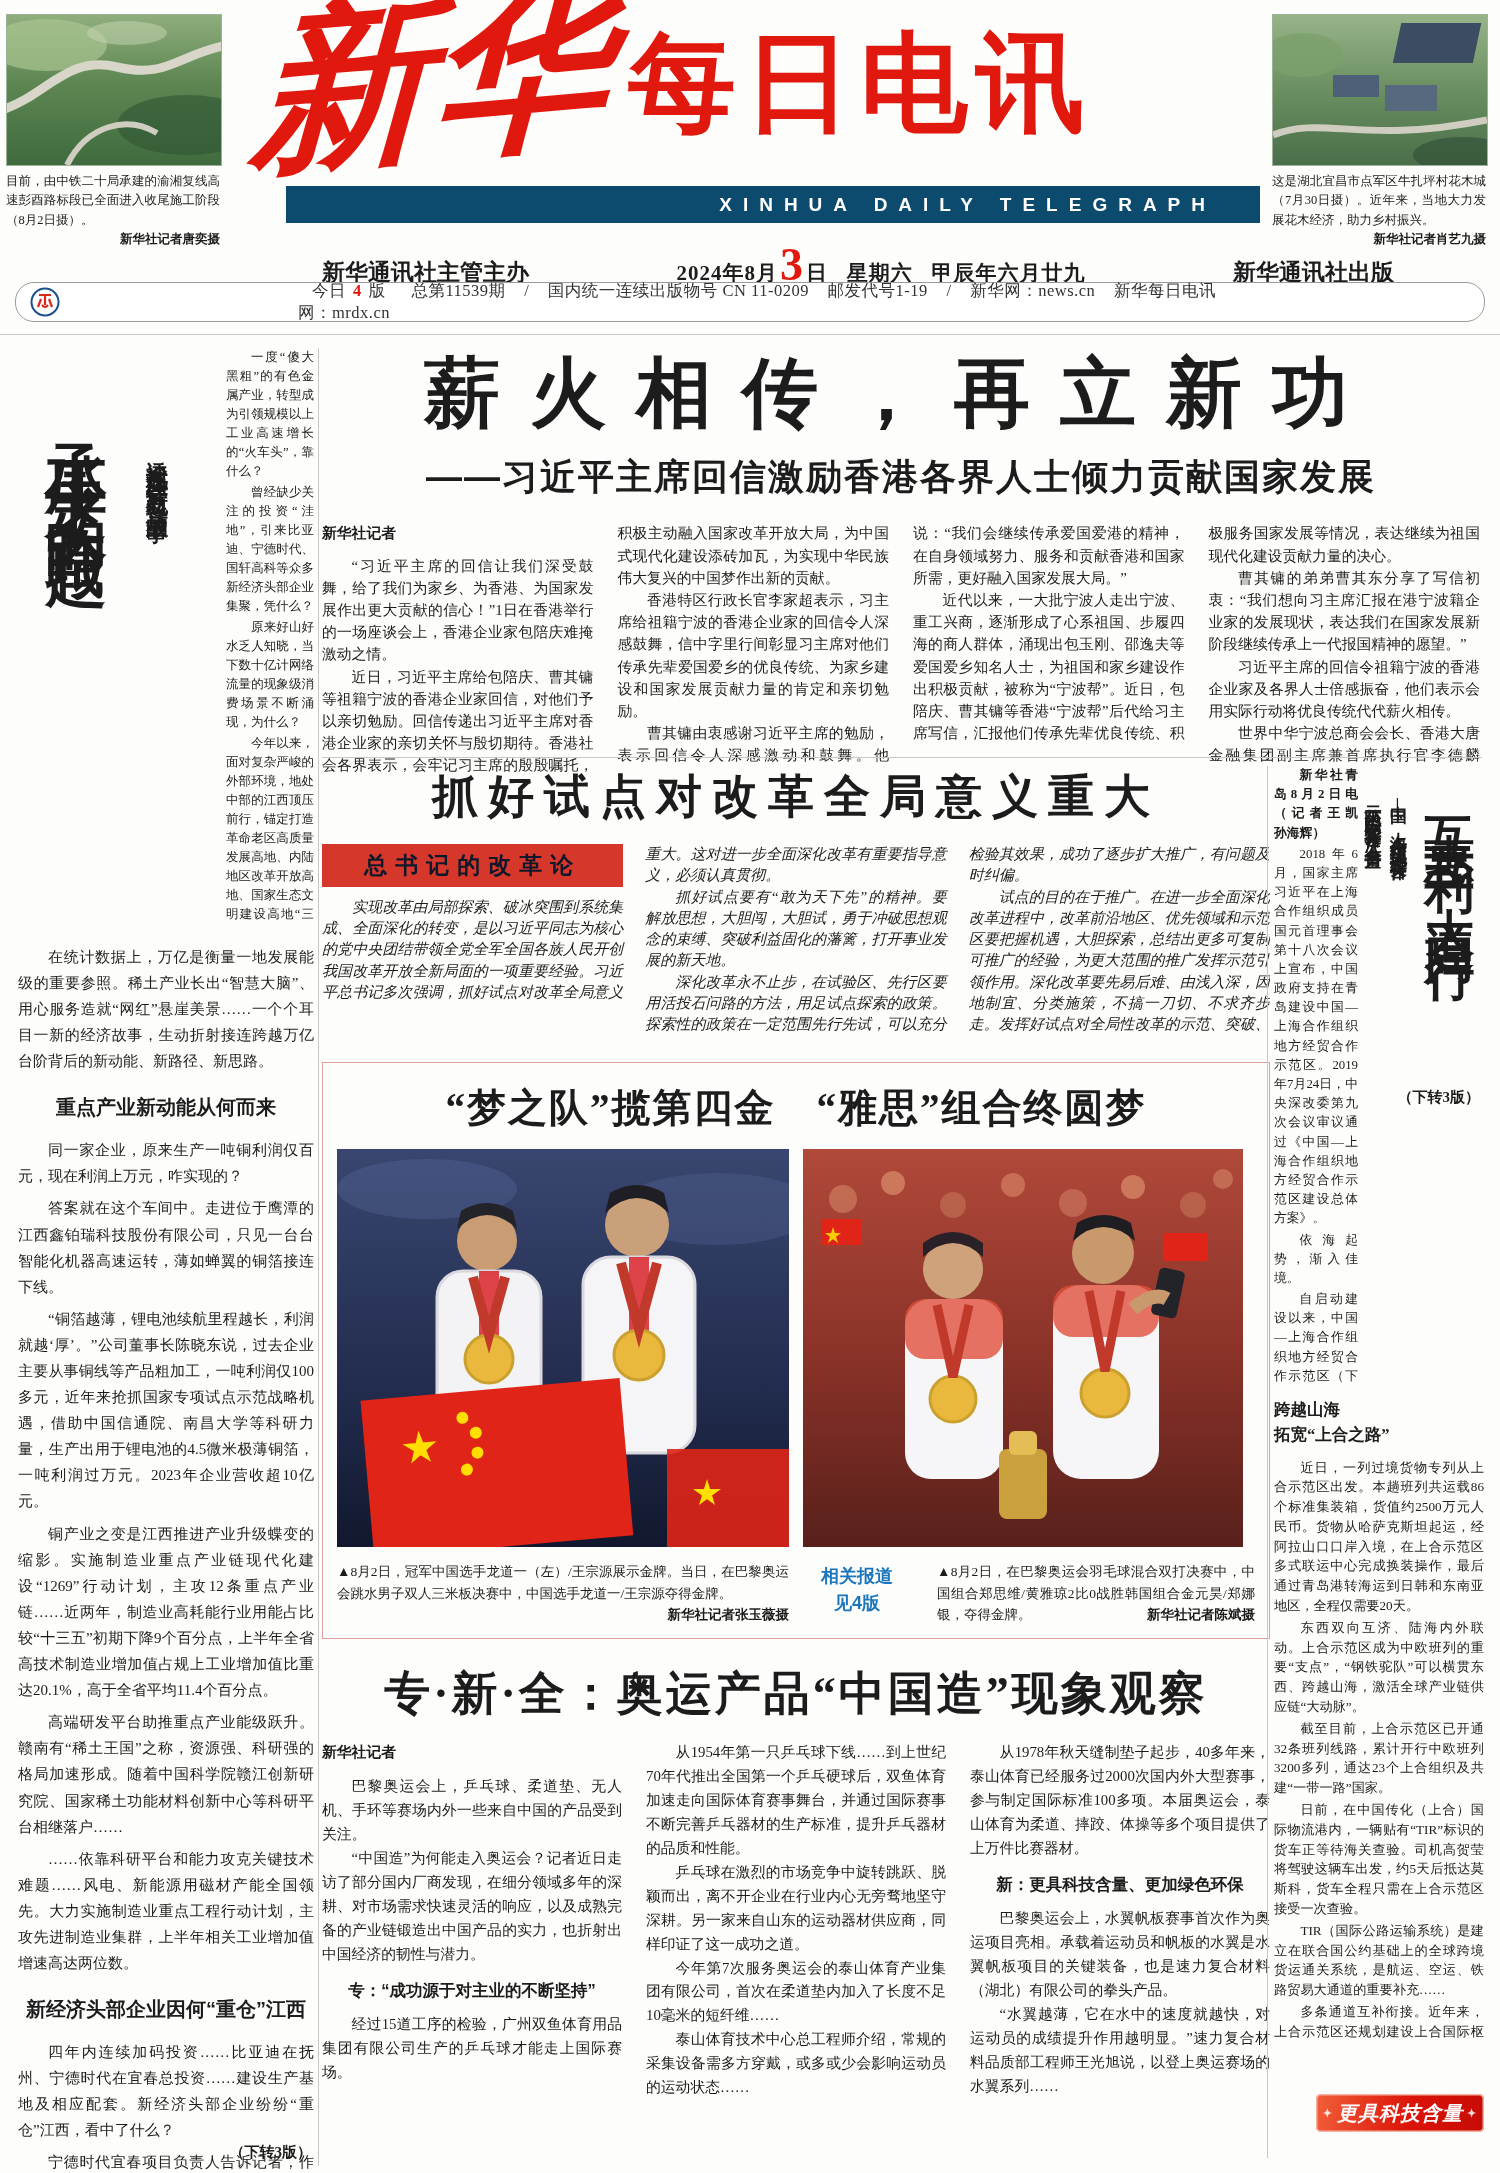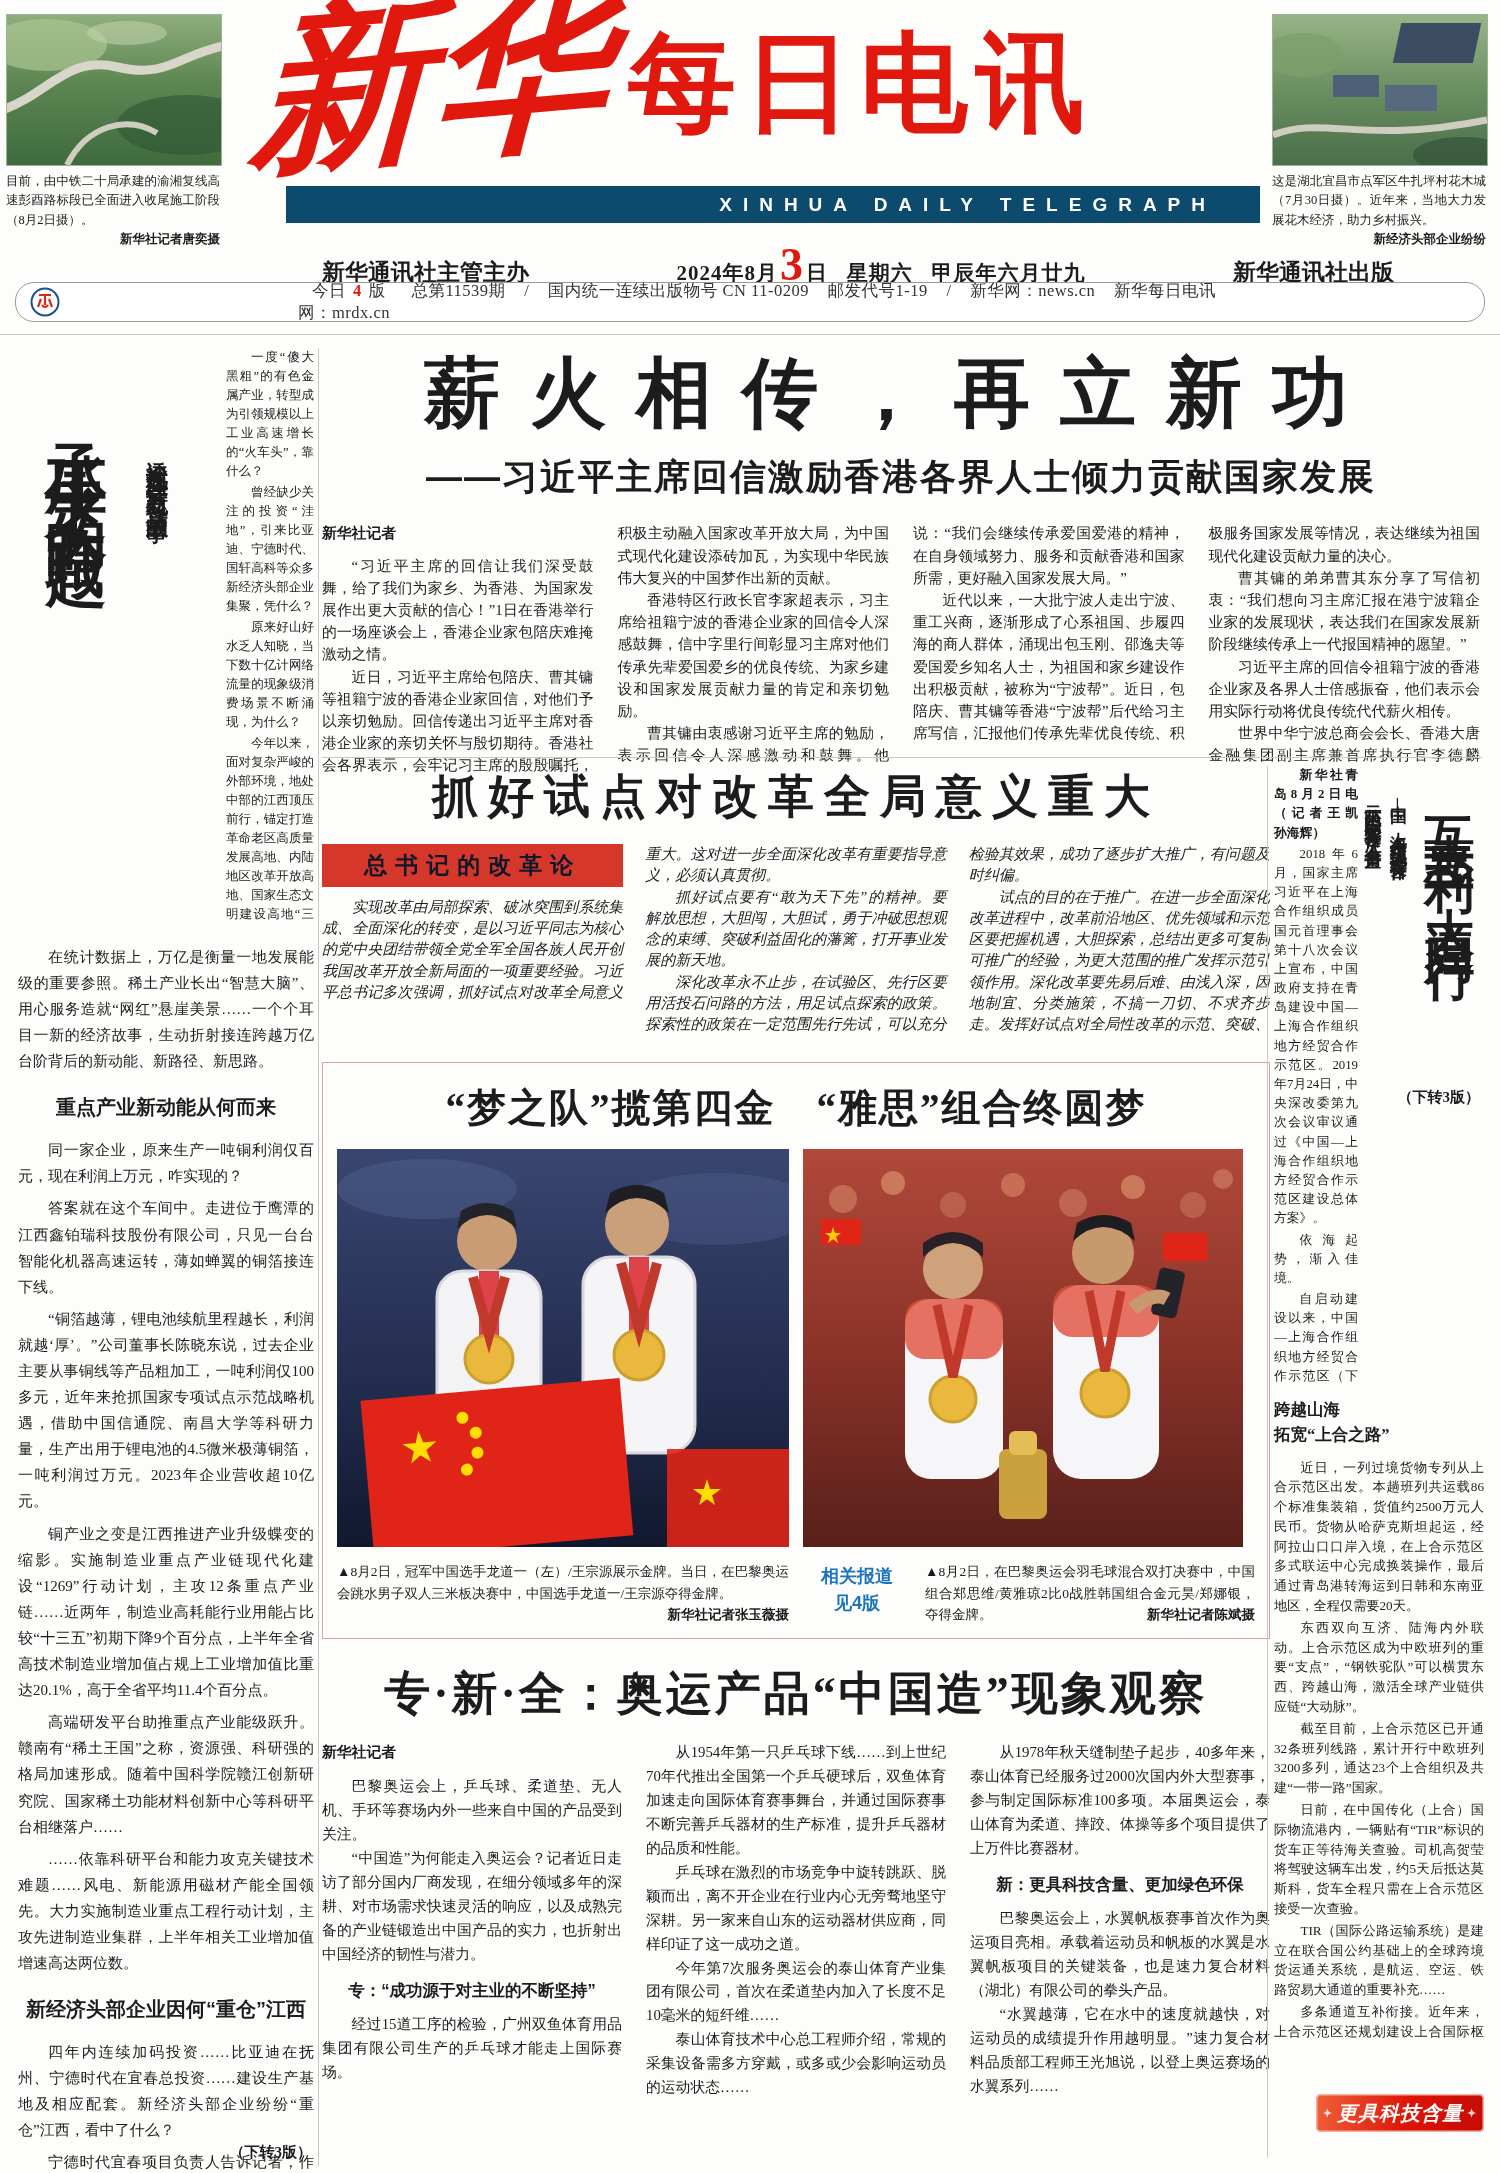--- a/index.html
+++ b/index.html
@@ -139,21 +139,21 @@
         <rect width="214" height="150" fill="url(#g2)"></rect>
         <rect x="130" y="8" width="80" height="40" fill="#3b4c63" transform="skewX(-12)"></rect>
         <rect x="60" y="60" width="46" height="22" fill="#4d6078"></rect>
         <rect x="112" y="70" width="52" height="26" fill="#56697f"></rect>
         <path d="M0,120 C50,100 90,130 214,105" stroke="#cfcdc0" stroke-width="7" fill="none"></path>
         <ellipse cx="30" cy="40" rx="40" ry="22" fill="#7ca06c" opacity=".8"></ellipse>
         <ellipse cx="190" cy="140" rx="50" ry="18" fill="#35523a" opacity=".7"></ellipse>
       </svg>
     </div>
     <p class="corner-cap jt"><span>这是湖北宜昌市点军区牛扎坪村花木城（7月30日摄）。近年来，当地大力发展花木经济，助力乡村振兴。</span>
-      <span class="corner-credit">新经济头部企业纷纷</span></p>
+      <span class="corner-credit">新华社记者肖艺九摄</span></p>
   </div>
 
   <div class="logo-script">新华</div>
   <div class="logo-rest">每日电讯</div>
   <div class="blue-bar">XINHUA DAILY TELEGRAPH</div>
 
   <div class="pubrow1">
     <span>新华通讯社主管主办</span>
     <span class="dategroup">
       <span>2024年8月</span><span class="bigday">3</span><span>日</span>
@@ -342,21 +342,21 @@
           </svg>
         </div>
       </div>
       <div class="pcapt-row">
         <p class="pcapt jt" style="width:452px;">
           <span>▲8月2日，冠军中国选手龙道一（左）/王宗源展示金牌。当日，在巴黎奥运会跳水男子双人三米板决赛中，中国选手龙道一/王宗源夺得金牌。</span>
           <span class="credit">新华社记者张玉薇摄</span>
         </p>
         <div class="related">相关报道
 见4版</div>
-        <p class="pcapt jt" style="flex:1;">
+        <p class="pcapt jt" style="flex:1;margin-left:12px;">
           <span>▲8月2日，在巴黎奥运会羽毛球混合双打决赛中，中国组合郑思维/黄雅琼2比0战胜韩国组合金元昊/郑娜银，夺得金牌。</span>
           <span class="credit">新华社记者陈斌摄</span>
         </p>
       </div>
     </div>
 
     <div>
       <div class="oly-headline">专·新·全：奥运产品“中国造”现象观察</div>
       <div class="oly-body jt">
         <p class="byline">新华社记者</p>

